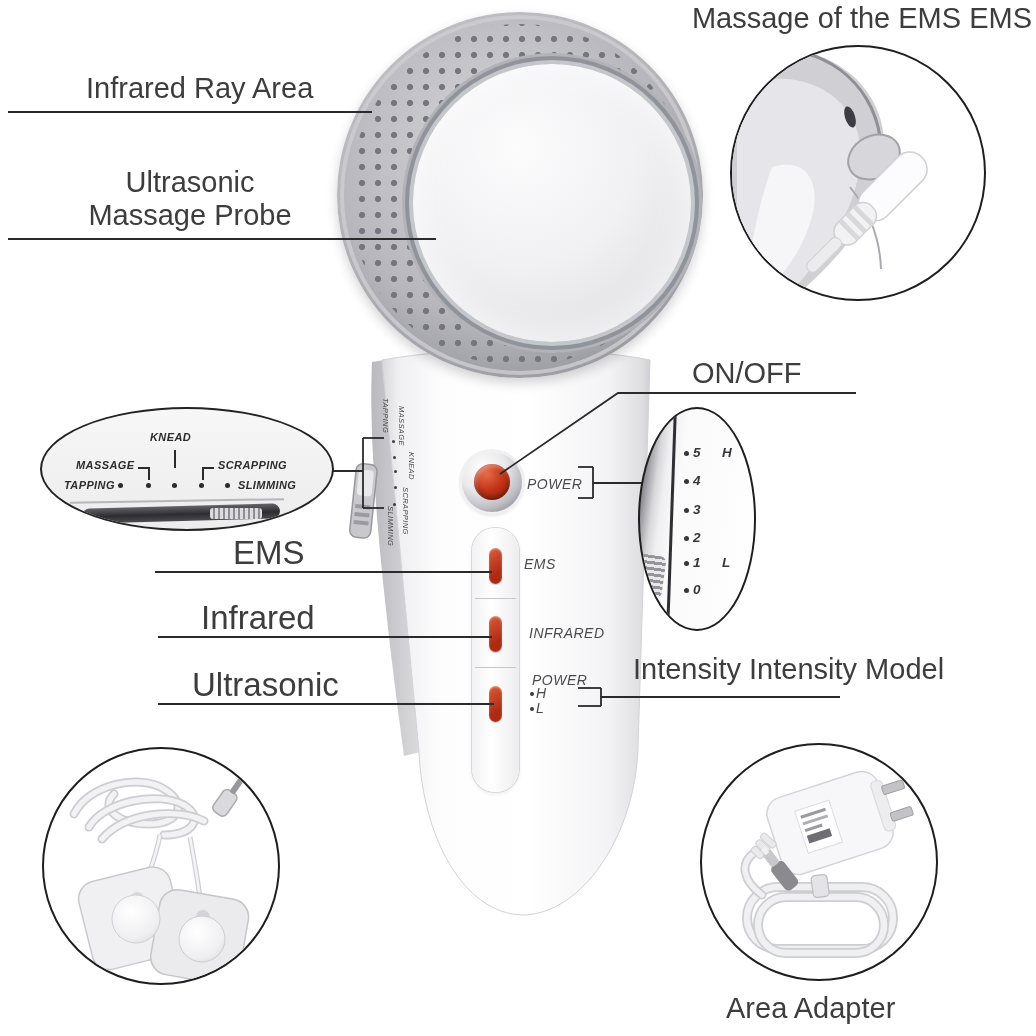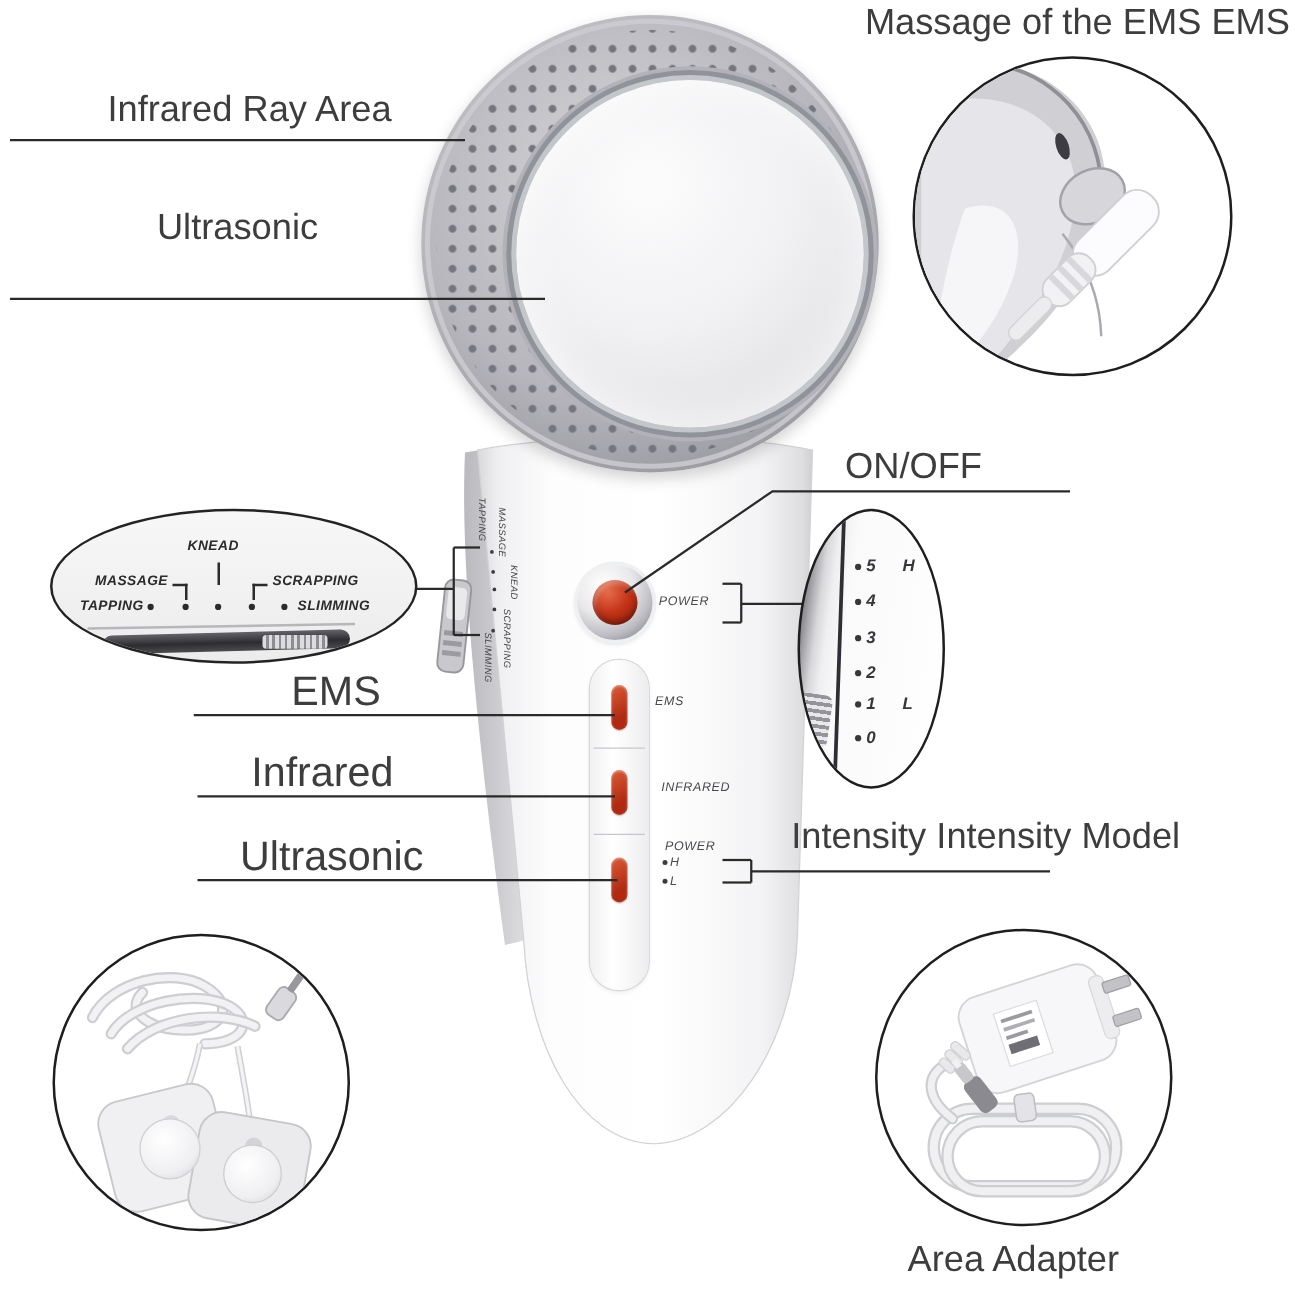--- a/index.html
+++ b/index.html
@@ -30,21 +30,21 @@
     background:linear-gradient(150deg,#da5d39,#b02a12 70%);
     box-shadow:inset 0 1px 2px rgba(255,255,255,.45),0 1px 1px rgba(0,0,0,.2);}
   .power-ring{position:absolute;left:462px;top:452px;width:60px;height:60px;border-radius:50%;z-index:4;
     background:radial-gradient(circle at 35% 28%,#ffffff,#e9e9eb 40%,#bcbcc2 68%,#8e8e95 86%,#d6d6da);
     box-shadow:0 0 0 3px #eef0f2,0 2px 5px rgba(0,0,0,.22);}
   .power-dome{position:absolute;left:474px;top:464px;width:36px;height:36px;border-radius:50%;z-index:4;
     background:radial-gradient(circle at 35% 27%,#e56c48,#c43317 48%,#93200a 92%);
     box-shadow:inset 0 -3px 5px rgba(0,0,0,.35),inset 2px 3px 4px rgba(255,255,255,.35);}
 
   
-  .dlbl{position:absolute;font-style:italic;font-size:10px;color:#4a4a4e;letter-spacing:.5px;z-index:5;white-space:nowrap;}
+  .dlbl{position:absolute;font-style:italic;font-size:14px;color:#4a4a4e;letter-spacing:.5px;z-index:5;white-space:nowrap;}
   .dot3{position:absolute;width:3px;height:3px;border-radius:50%;background:#3c3c40;z-index:5;}
   .hl-dot{display:inline-block;width:4px;height:4px;border-radius:50%;background:#3c3c40;vertical-align:middle;margin-right:2px;}
   .side-lbl{position:absolute;writing-mode:vertical-rl;font-style:italic;font-size:7.5px;color:#47474c;
     letter-spacing:.4px;z-index:5;white-space:nowrap;}
 
   
   .lbl{position:absolute;font-size:29px;color:#3d3d3d;white-space:nowrap;z-index:8;}
   .lbl.big{font-size:33px;}
   .center{text-align:center;}
 
@@ -294,21 +294,22 @@
         <rect x="-5" y="-29" width="10" height="16" rx="3" fill="#c7c7cc"></rect>
         <rect x="-2.5" y="-34" width="5" height="7" fill="#f1f1f4"></rect>
       </g>
     </svg>
   </div>
 
   <div class="lbl" style="right:4px;top:2px">Massage of the EMS EMS</div>
   <div class="lbl" style="left:86px;top:72px">Infrared Ray Area</div>
   <div class="lbl center" style="left:75px;top:166px;width:230px">
     <div>Ultrasonic</div>
-  </div>
-  <div class="lbl" style="left:676px;top:357px">ON/OFF</div>
+    <div>Massage Probe</div>
+  </div>
+  <div class="lbl" style="left:692px;top:357px">ON/OFF</div>
   <div class="lbl big" style="left:233px;top:534px">EMS</div>
   <div class="lbl big" style="left:201px;top:599px">Infrared</div>
   <div class="lbl big" style="left:192px;top:666px">Ultrasonic</div>
   <div class="lbl" style="left:633px;top:653px">Intensity Intensity Model</div>
   <div class="lbl" style="left:726px;top:992px">Area Adapter</div>
 
 </div>
 
 </body></html>

